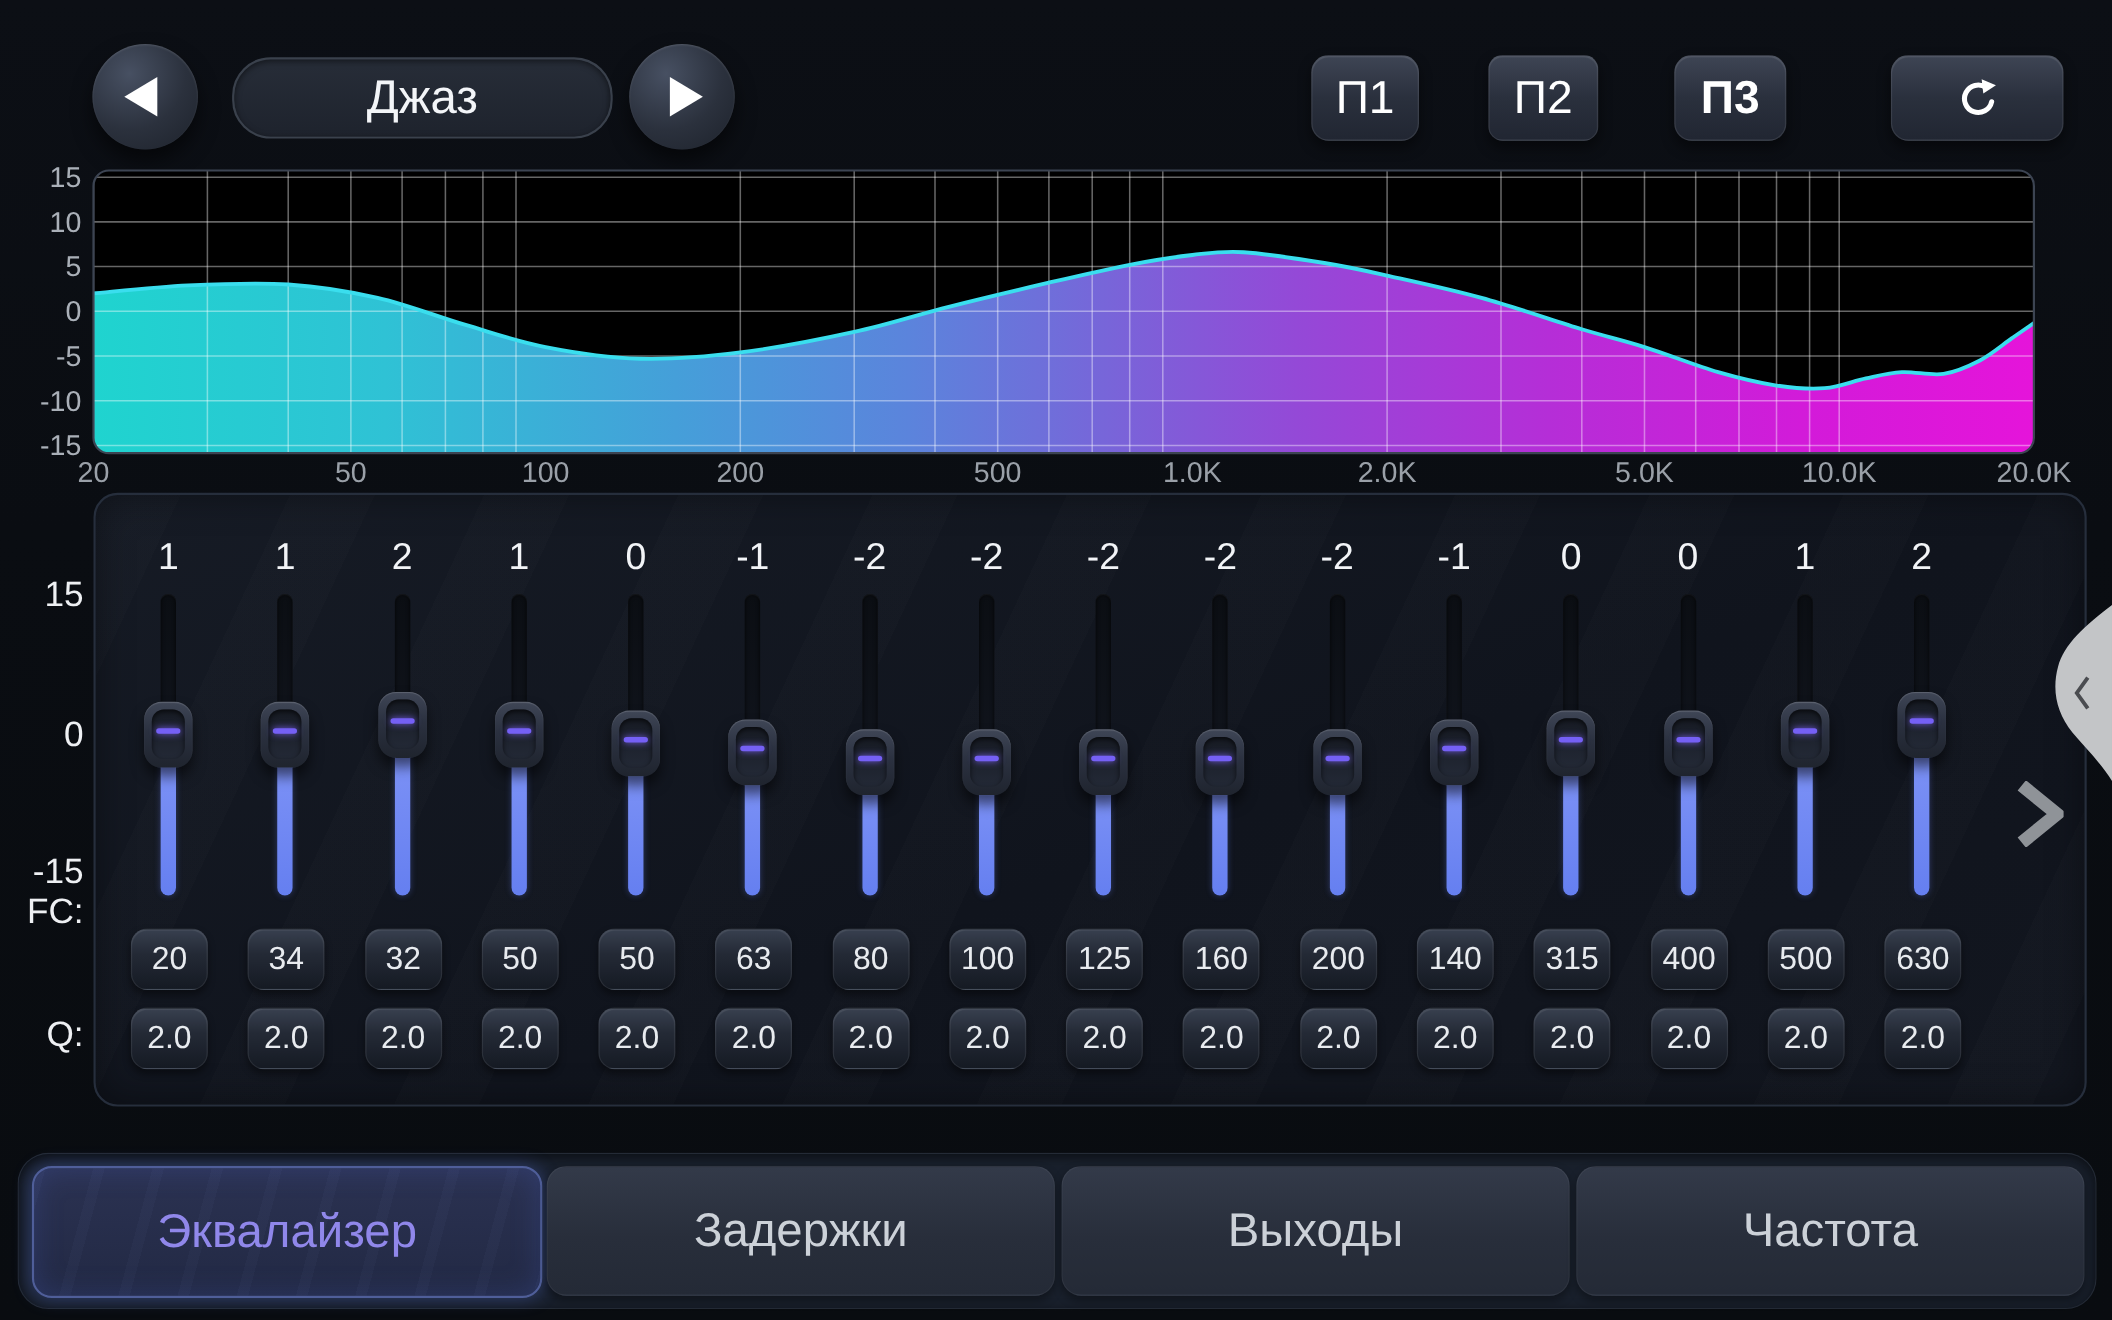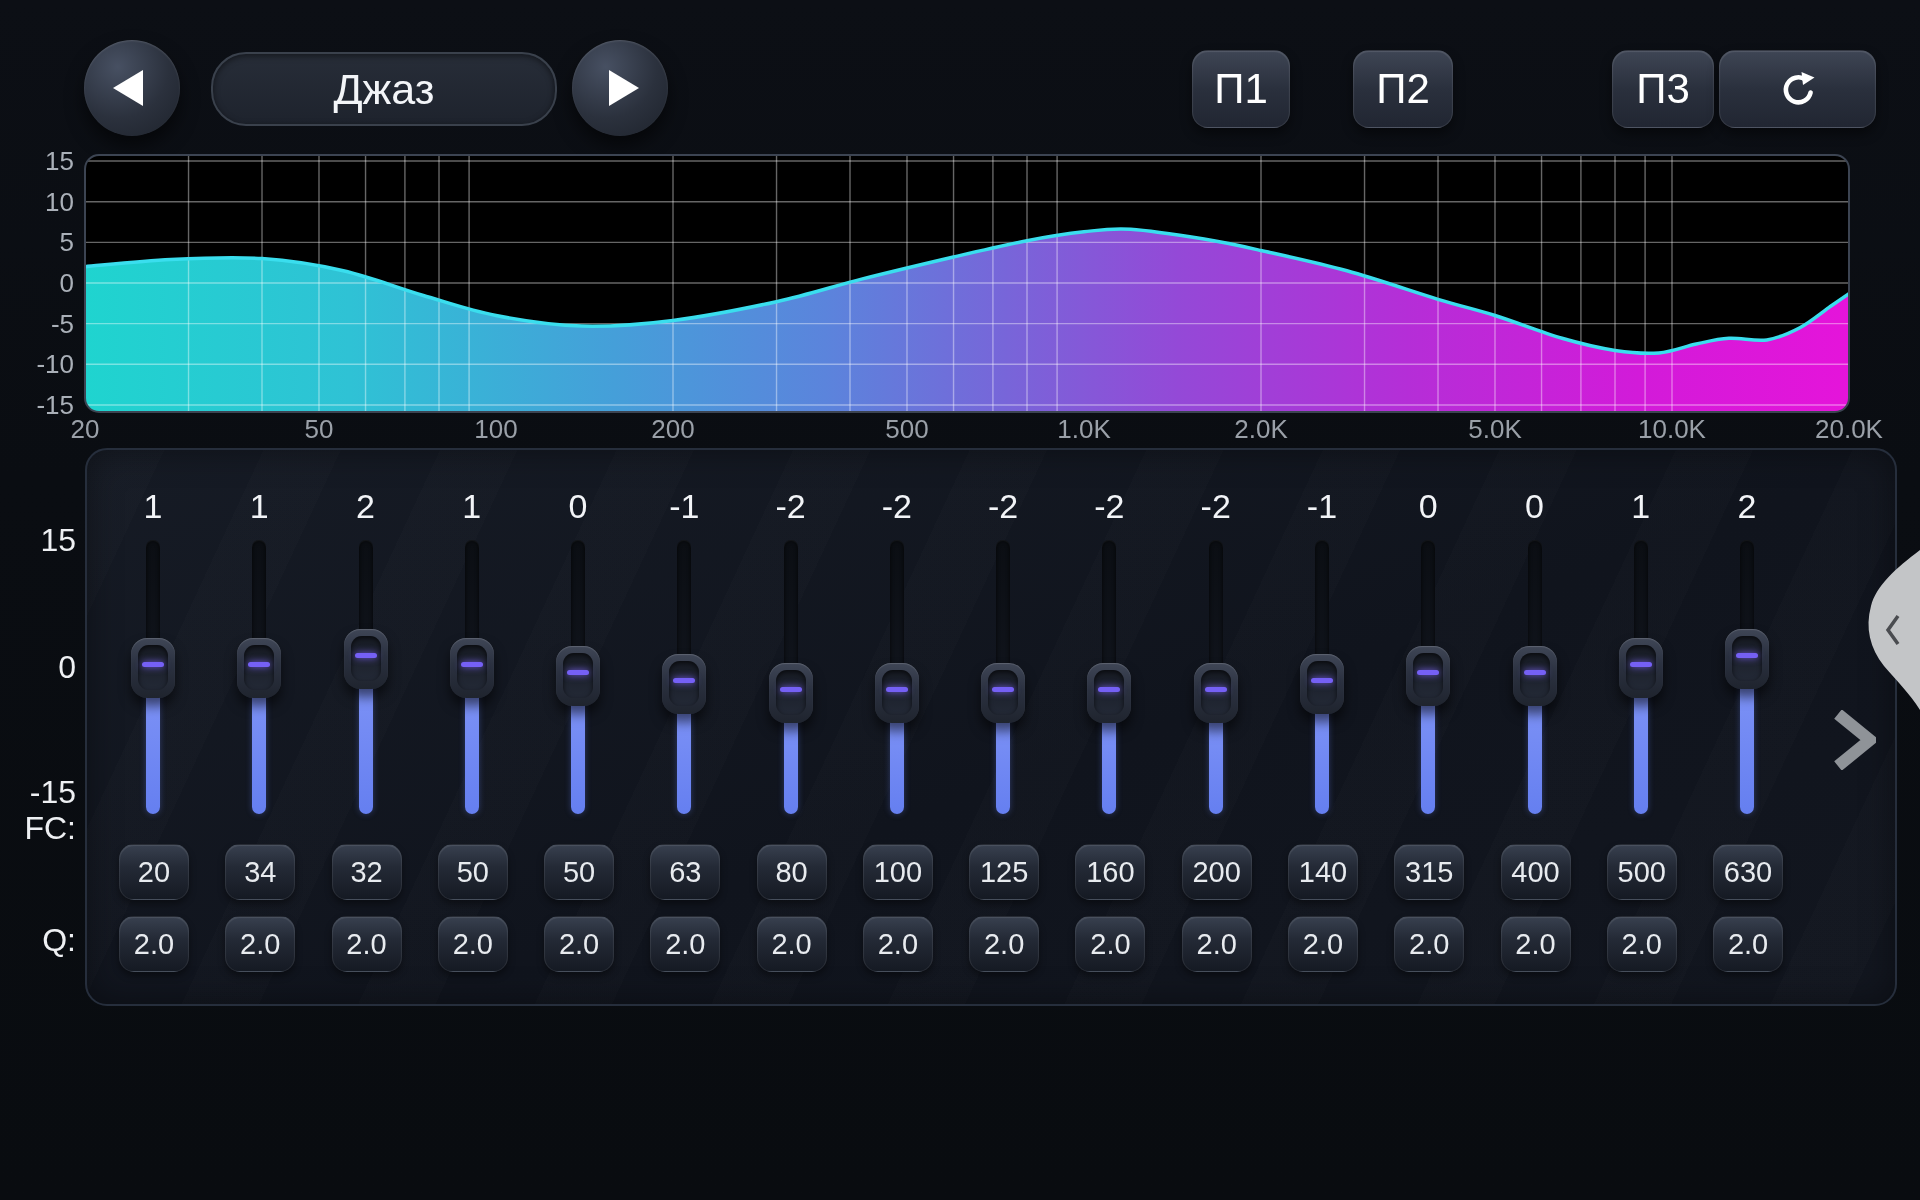--- a/index.html
+++ b/index.html
@@ -17,21 +17,21 @@
   .tri-left{border-right:30px solid #fff;margin-right:8px;}
   .tri-right{border-left:30px solid #fff;margin-left:8px;}
   .preset-pill{position:absolute;left:211px;top:52px;width:342px;height:70px;border-radius:35px;
       background:linear-gradient(180deg,#272d38 0%,#1e232d 100%);border:2px solid #3a414c;
       box-shadow:inset 0 2px 6px rgba(0,0,0,.5);
       display:flex;align-items:center;justify-content:center;font-size:43px;color:#f3f5f8;cursor:pointer;}
   .mem-btn{position:absolute;top:50px;height:78px;border-radius:16px;border:1px solid rgba(255,255,255,.09);cursor:pointer;
       background:linear-gradient(180deg,#3e4554 0%,#2a303d 50%,#212632 100%);
       box-shadow:0 6px 12px rgba(0,0,0,.45), inset 0 1px 1px rgba(255,255,255,.12);
       color:#fff;font-size:42px;display:flex;align-items:center;justify-content:center;}
-  .mem-p1{left:1192px;width:98px;text-align:center;} .mem-p2{left:1353px;width:100px;} .mem-p3{left:1612px;width:102px;}
+  .mem-p1{left:1192px;width:98px;text-align:center;} .mem-p2{left:1353px;width:100px;border-radius:13px;} .mem-p3{left:1522px;width:102px;font-weight:bold;}
   .reset-btn{left:1719px;width:157px;}
 
   
   #graph-svg{position:absolute;left:0;top:0;width:1920px;height:460px;display:block;}
 
   
   .panel{position:absolute;left:85px;top:448px;width:1808px;height:554px;border-radius:22px;
       background:
         repeating-linear-gradient(115deg, rgba(255,255,255,.012) 0 70px, rgba(0,0,0,0) 70px 160px),
         linear-gradient(160deg,#161b25 0%,#10141d 55%,#12161f 100%);
@@ -400,14 +400,20 @@
 
   <svg class="next-arrow" viewBox="0 0 44 60">
     <polyline points="6,4 38,30 6,56" fill="none" stroke="#8f9398" stroke-width="12" stroke-linejoin="miter"></polyline>
   </svg>
 
   <svg class="side-handle" viewBox="0 0 58 164">
     <path d="M58 2 C34 20 14 38 9 58 C3 80 8 100 22 118 C34 132 48 146 58 162 Z" fill="#c3c5c7"></path>
     <path d="M36 68 L26 82 L36 96" fill="none" stroke="#4a4c50" stroke-width="3.5"></path>
   </svg>
 
+  <nav class="tabbar">
+    <div class="tab tab-0 active">Эквалайзер</div>
+    <div class="tab tab-1">Задержки</div>
+    <div class="tab tab-2">Выходы</div>
+    <div class="tab tab-3">Частота</div>
+  </nav>
 
 </div>
 
 </body></html>

